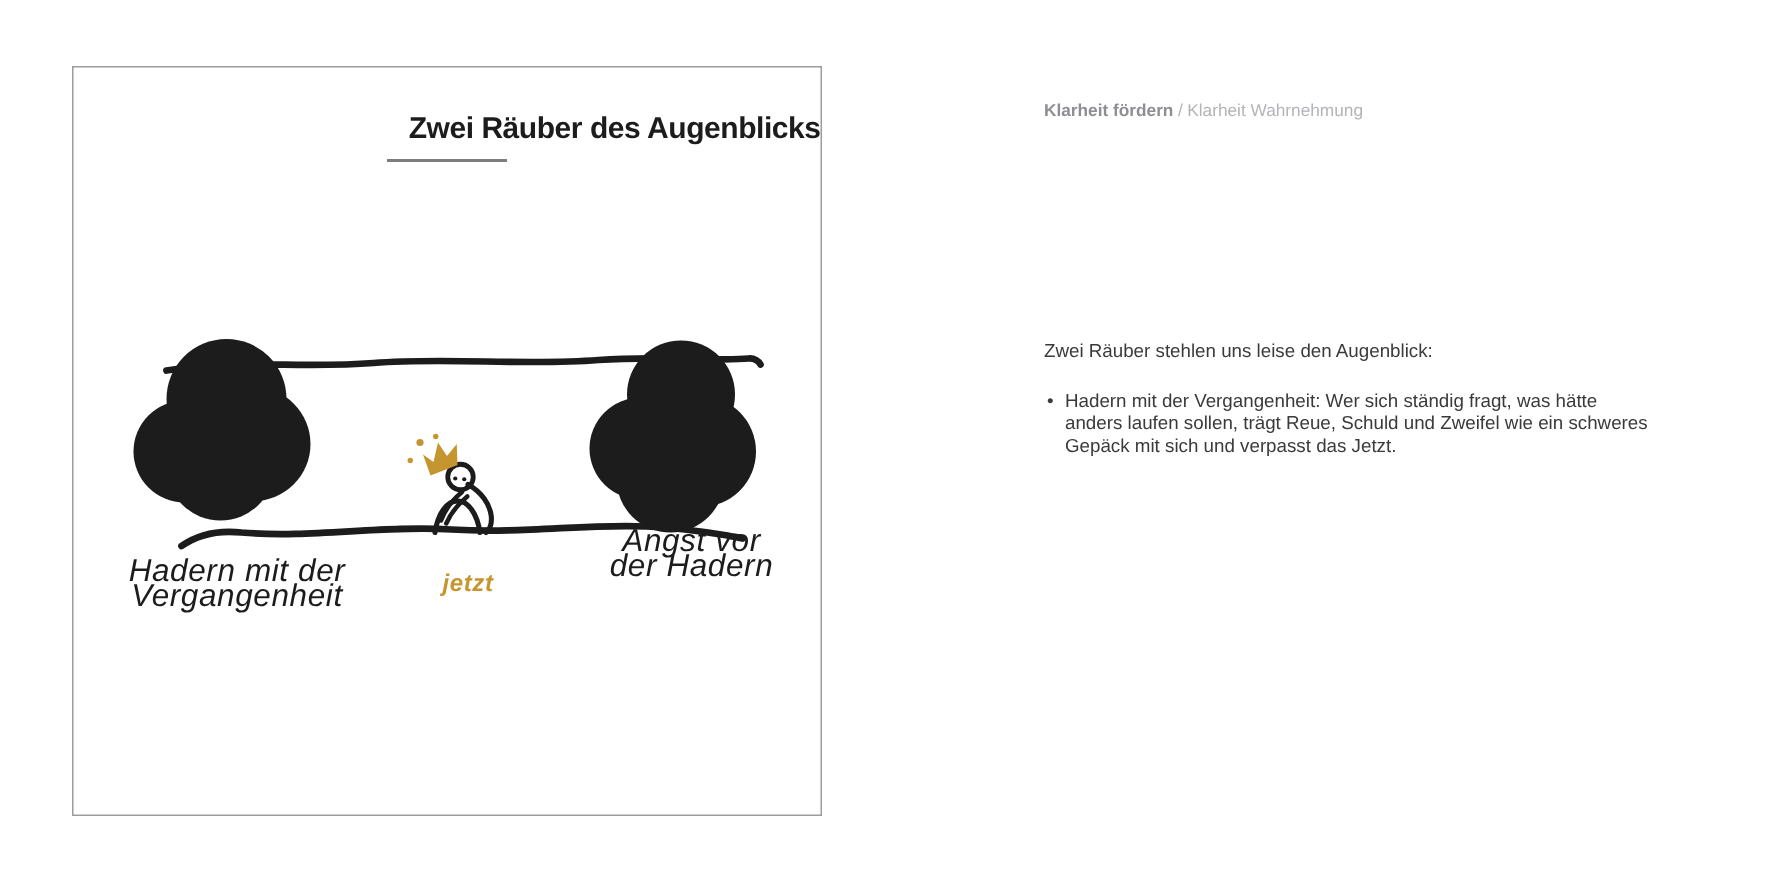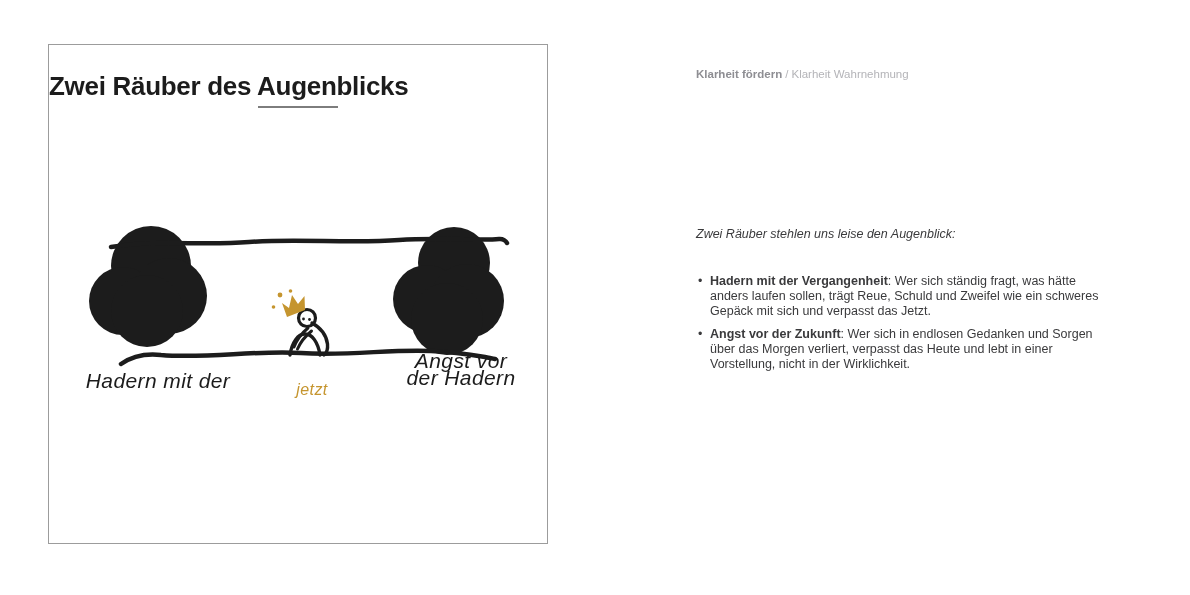--- a/index.html
+++ b/index.html
@@ -3,53 +3,53 @@
 <meta charset="utf-8">
 <style>
   * { margin:0; padding:0; box-sizing:border-box; }
   html,body { width:1190px; height:595px; background:#ffffff; overflow:hidden;
               font-family:"Liberation Sans", sans-serif; }
   .page { position:relative; width:1190px; height:595px; background:#ffffff; }
 
   
   .card { position:absolute; left:48px; top:44px; width:500px; height:500px;
           background:#ffffff; border:1px solid #9c9c9c; }
-  .card-title { position:absolute; top:26px; left:0; width:100%; text-align:left;
-                font-size:26px; line-height:30px; font-weight:bold;
+  .card-title { position:absolute; top:26px; left:0; width:100%; text-align:right;
+                font-size:20px; line-height:30px; font-weight:bold;
                 letter-spacing:-0.3px; color:var(--ink, #1c1c1c); }
   .title-underline { position:absolute; top:61px; left:50%; margin-left:-40px;
                      width:80px; height:2px; background:#7d7d7d; }
   .illustration { position:absolute; left:0; top:166px; width:500px; height:160px; }
   .ink-fill   { fill:var(--ink, #1c1c1c); }
   .ink-stroke { stroke:var(--ink, #1c1c1c); fill:none; stroke-linecap:round; stroke-linejoin:round; }
   .gold-fill  { fill:var(--gold, #c5952f); }
 
   .label { position:absolute; text-align:center; font-size:21px; line-height:17px;
            font-style:italic; letter-spacing:0.4px; color:var(--ink, #1c1c1c); }
   .label-past   { left:24px;  top:327px; width:170px; }
-  .label-now    { left:203px; top:336px; width:120px; font-size:16px; font-weight:normal;
+  .label-now    { left:203px; top:336px; width:120px; font-size:16px; font-weight:bold;
                   color:var(--gold, #c5952f); }
   .label-future { left:332px; top:307px; width:160px; }
 
   
   .breadcrumb { position:absolute; left:696px; top:68px; font-size:11.5px; line-height:13px;
                 white-space:nowrap; }
   .bc-section { font-weight:bold; color:var(--breadcrumb_bold, #8e8e93); cursor:pointer; }
   .bc-sep     { color:var(--breadcrumb_light, #b4b4b8); margin:0 3px; }
   .bc-page    { color:var(--breadcrumb_light, #b4b4b8); }
 
   .content { position:absolute; left:696px; top:227px; width:404px;
              color:var(--body_text, #3a3a3c); }
-  .intro   { font-style:italic; font-size:12.5px; line-height:15px; margin-bottom:32px; }
+  .intro   { font-size:12.5px; line-height:15px; margin-bottom:18px; }
   .bullets { list-style:none; }
   .bullets li { position:relative; padding-left:14px; margin-bottom:9px;
                 font-size:12.5px; line-height:14.8px; }
   .bullets li::before { content:"\2022"; position:absolute; left:2px; top:-0.5px;
                         font-size:12.5px; }
-  .bullets b { font-weight:bold;margin-top:26px; }
+  .bullets b { font-weight:normal;margin-top:26px; }
 </style>
 </head>
 <body>
 
 <div class="page">
 
   <div class="card">
     <h1 class="card-title">Zwei Räuber des Augenblicks</h1>
     <div class="title-underline"></div>
 
@@ -92,35 +92,35 @@
         <g>
           <circle class="gold-fill" cx="231" cy="84" r="2.4"></circle>
           <circle class="gold-fill" cx="224.5" cy="96" r="1.8"></circle>
           <circle class="gold-fill" cx="241.5" cy="80" r="1.8"></circle>
         </g>
       </g>
     </svg>
 
     <div class="label label-past">
       <div>Hadern mit der</div>
+      <div>Vergangenheit</div>
     </div>
     <div class="label label-now">jetzt</div>
     <div class="label label-future">
       <div>Angst vor</div>
       <div>der Hadern</div>
     </div>
   </div>
 
   <div>
     <div class="breadcrumb">
       <span class="bc-section">Klarheit fördern</span><span class="bc-sep">/</span><span class="bc-page">Klarheit Wahrnehmung</span>
     </div>
 
     <div class="content">
       <p class="intro">Zwei Räuber stehlen uns leise den Augenblick:</p>
       <ul class="bullets">
         <li><b>Hadern mit der Vergangenheit</b><span>: Wer sich ständig fragt, was hätte anders laufen sollen, trägt Reue, Schuld und Zweifel wie ein schweres Gepäck mit sich und verpasst das Jetzt.</span></li>
-        <li><b>Angst vor der Zukunft</b><span>: Wer sich in endlosen Gedanken und Sorgen über das Morgen verliert, verpasst das Heute und lebt in einer Vorstellung, nicht in der Wirklichkeit.</span></li>
       </ul>
     </div>
   </div>
 
 </div>
 
 </body></html>

